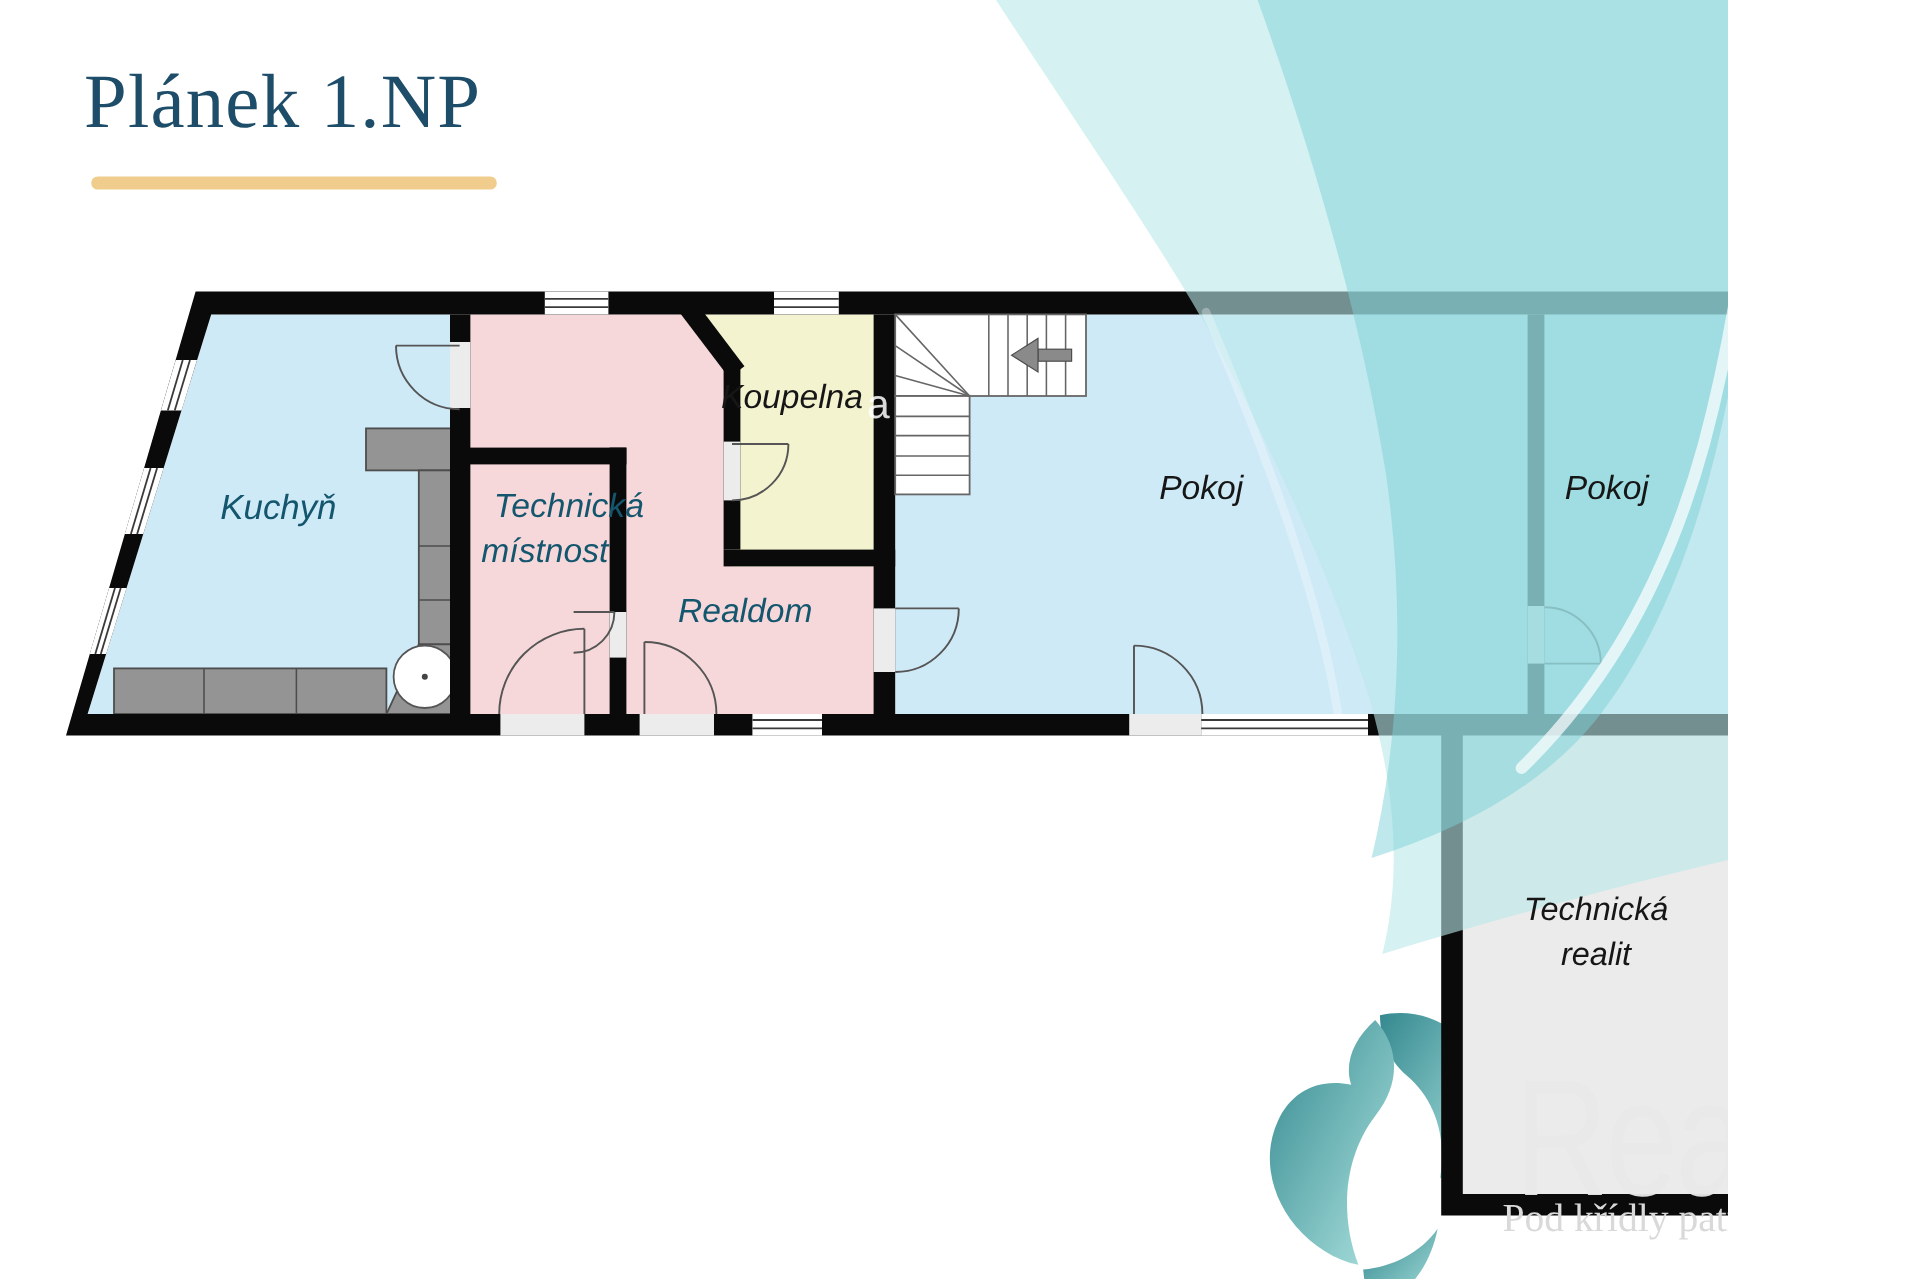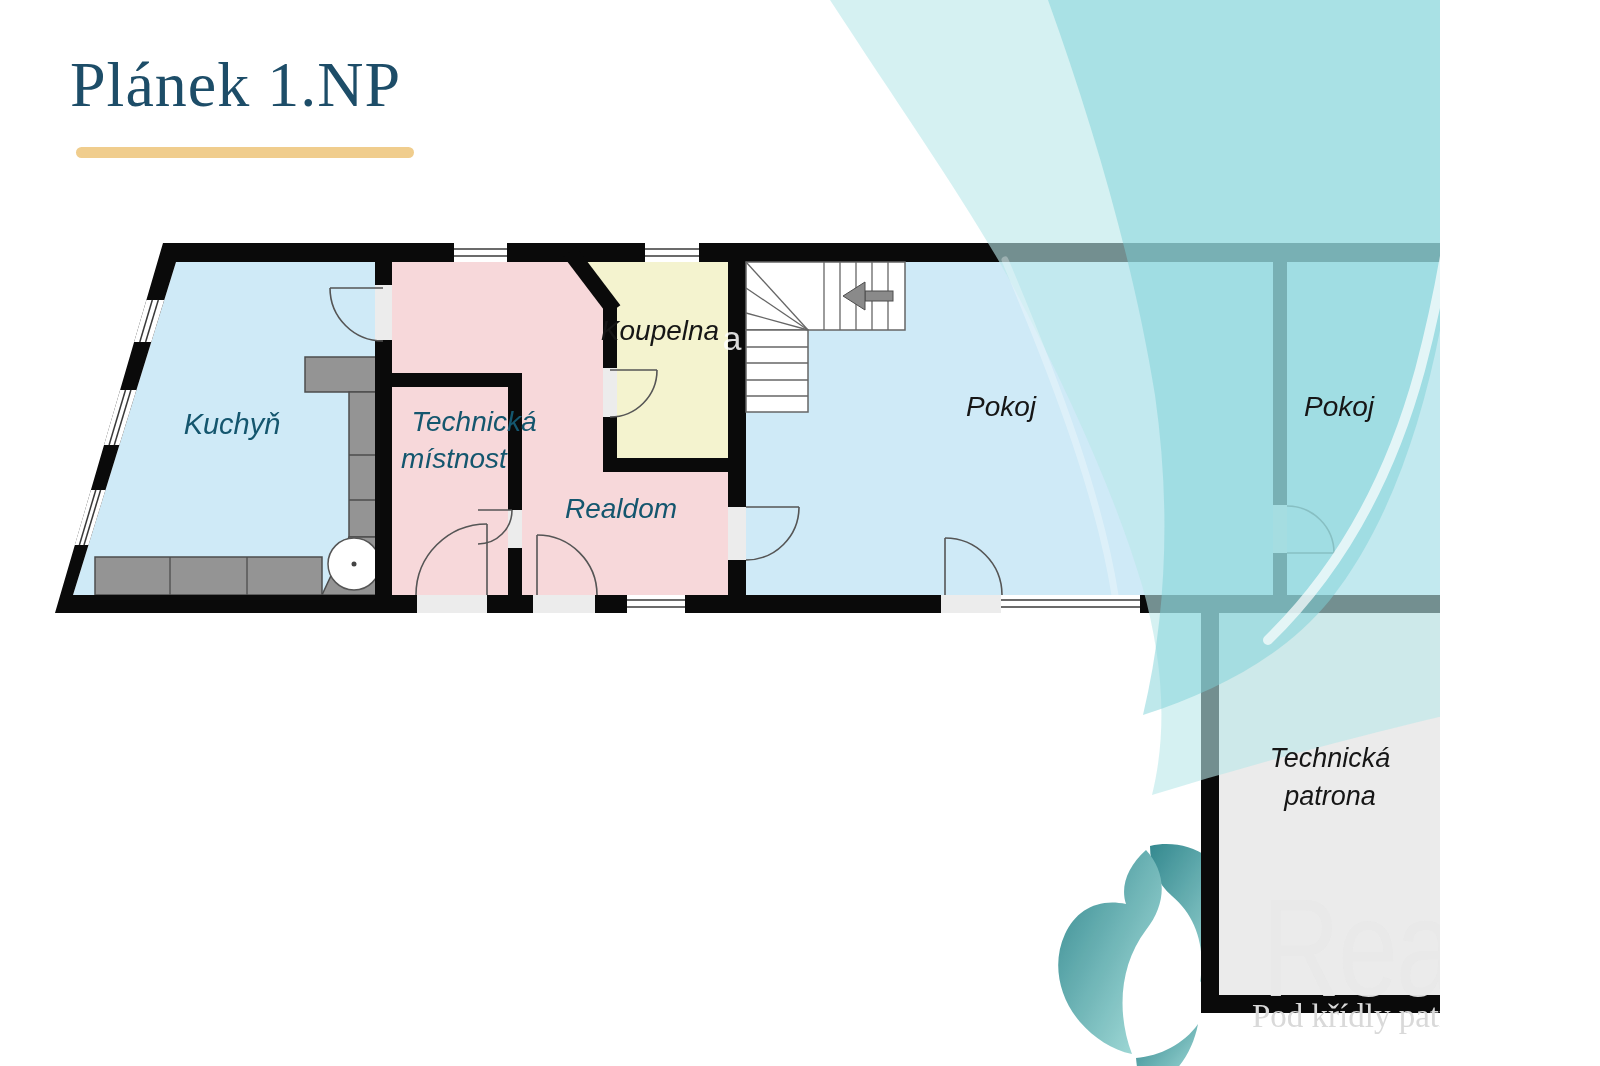--- a/index.html
+++ b/index.html
@@ -223,19 +223,19 @@
   <div class="title-underline"></div>
 
   <div class="room-label" style="left:232px;top:424px;font-size:29px;">Kuchyň</div>
   <div class="room-label" style="left:450px;top:422px;margin-left:24px;">Technická</div>
   <div class="room-label" style="left:454px;top:459px;">místnost</div>
   <div class="room-label dark" style="left:660px;top:331px;">Koupelna</div>
   <div class="room-label" style="left:621px;top:509px;">Realdom</div>
   <div class="room-label dark" style="left:1001px;top:407px;">Pokoj</div>
   <div class="room-label dark" style="left:1339px;top:407px;">Pokoj</div>
   <div class="room-label dark" style="left:1330px;top:758px;font-size:27px;">Technická</div>
-  <div class="room-label dark" style="left:1330px;top:796px;font-size:27px;">patrona</div>
+  <div class="room-label dark" style="left:1330px;top:796px;font-size:27px;">realit</div>
 
   <div class="stray-letter" style="left:732px;top:338px;">a</div>
   <div class="brand-wordmark">Realdom</div>
   <div class="brand-tagline">Pod křídly patrona realit</div>
 
 </div>
 
 </body></html>

